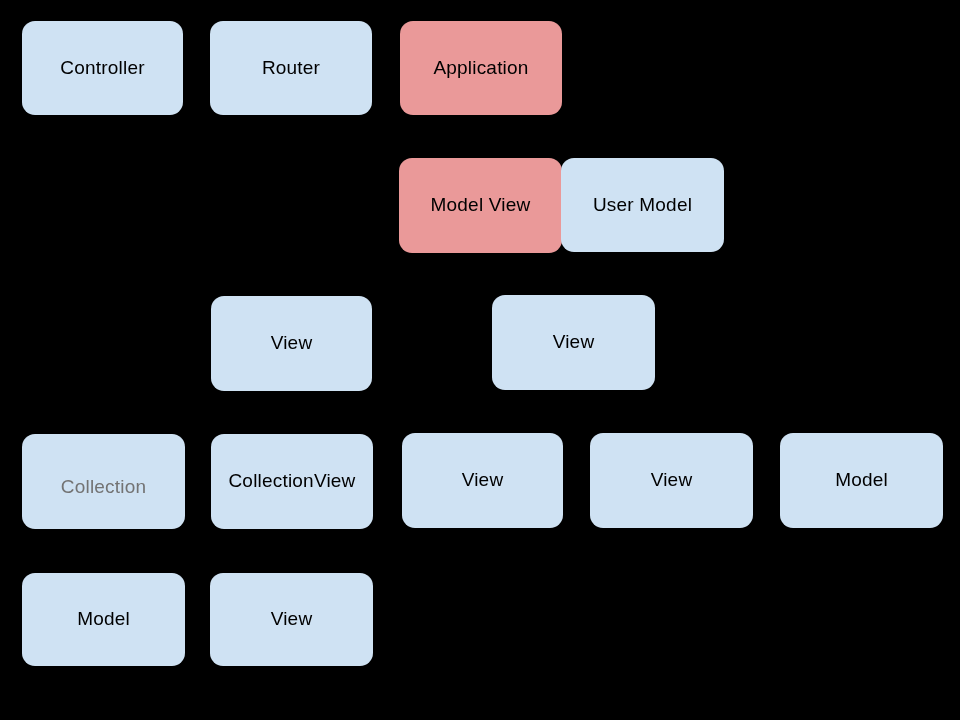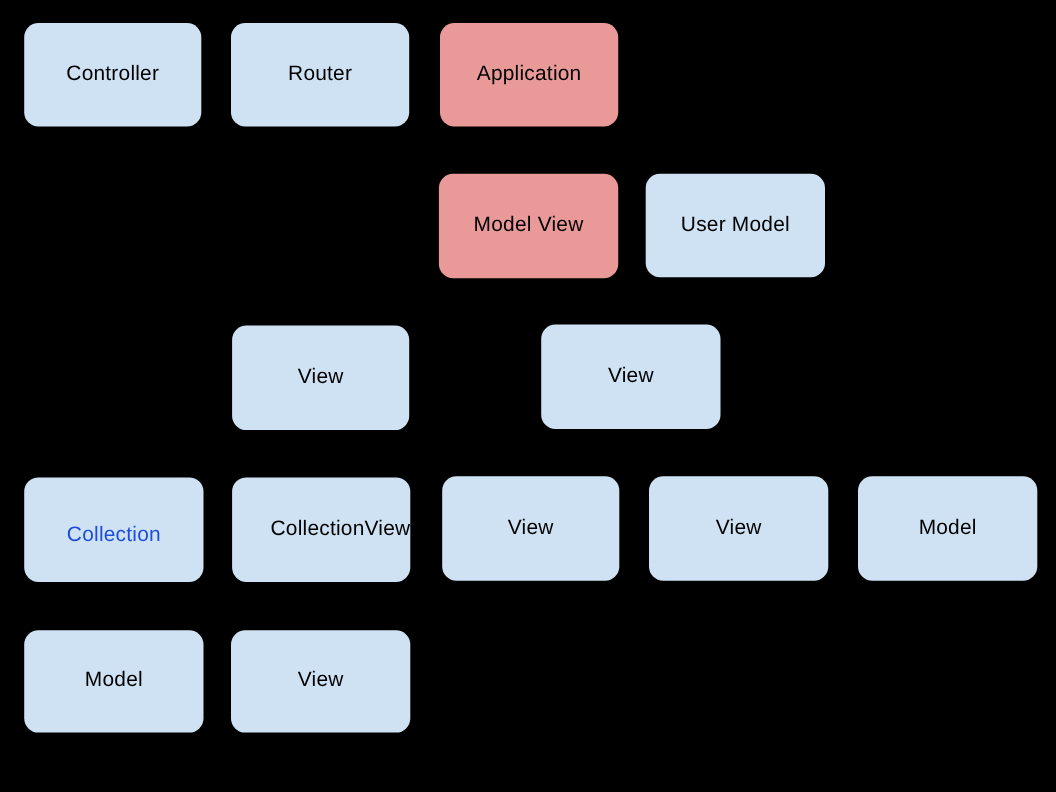--- a/index.html
+++ b/index.html
@@ -39,33 +39,33 @@
     </div>
     <div class="node" style="left: 210px; top: 21px; width: 162px; height: 94px; background: rgb(207, 226, 243);">
       <span class="label" style="color: rgb(0, 0, 0);">Router</span>
     </div>
     <div class="node" style="left: 400px; top: 21px; width: 162px; height: 94px; background: rgb(234, 153, 153);">
       <span class="label" style="color: #000000;">Application</span>
     </div>
     <div class="node" style="left: 399px; top: 158px; width: 163px; height: 95px; background: rgb(234, 153, 153);">
       <span class="label" style="color: rgb(0, 0, 0);">Model View</span>
     </div>
-    <div class="node" style="left: 587px; top: 158px; width: 163px; height: 94px; background: rgb(207, 226, 243);">
+    <div class="node" style="left: 561px; top: 158px; width: 163px; height: 94px; background: rgb(207, 226, 243);">
       <span class="label" style="color: rgb(0, 0, 0);">User Model</span>
     </div>
     <div class="node" style="left: 211px; top: 296px; width: 161px; height: 95px; background: rgb(207, 226, 243);">
       <span class="label" style="color: rgb(0, 0, 0);">View</span>
     </div>
     <div class="node" style="left: 492px; top: 295px; width: 163px; height: 95px; background: rgb(207, 226, 243);">
       <span class="label" style="color: rgb(0, 0, 0);">View</span>
     </div>
     <div class="node" style="left: 22px; top: 434px; width: 163px; height: 95px; background: rgb(207, 226, 243);">
-      <span class="label" style="color: #1d4ed8; margin-top: 12px;">Collection</span>
+      <span class="label" style="color: #737373; margin-top: 12px;">Collection</span>
     </div>
-    <div class="node" style="left: 211px; top: 434px; width: 162px; height: 95px; background: rgb(207, 226, 243); justify-content: flex-end;">
+    <div class="node" style="left: 211px; top: 434px; width: 162px; height: 95px; background: rgb(207, 226, 243);">
       <span class="label" style="color: rgb(0, 0, 0);">CollectionView</span>
     </div>
     <div class="node" style="left: 402px; top: 433px; width: 161px; height: 95px; background: rgb(207, 226, 243);">
       <span class="label" style="color: rgb(0, 0, 0);">View</span>
     </div>
     <div class="node" style="left: 590px; top: 433px; width: 163px; height: 95px; background: rgb(207, 226, 243);">
       <span class="label" style="color: rgb(0, 0, 0);">View</span>
     </div>
     <div class="node" style="left: 780px; top: 433px; width: 163px; height: 95px; background: rgb(207, 226, 243);">
       <span class="label" style="color: rgb(0, 0, 0);">Model</span>

